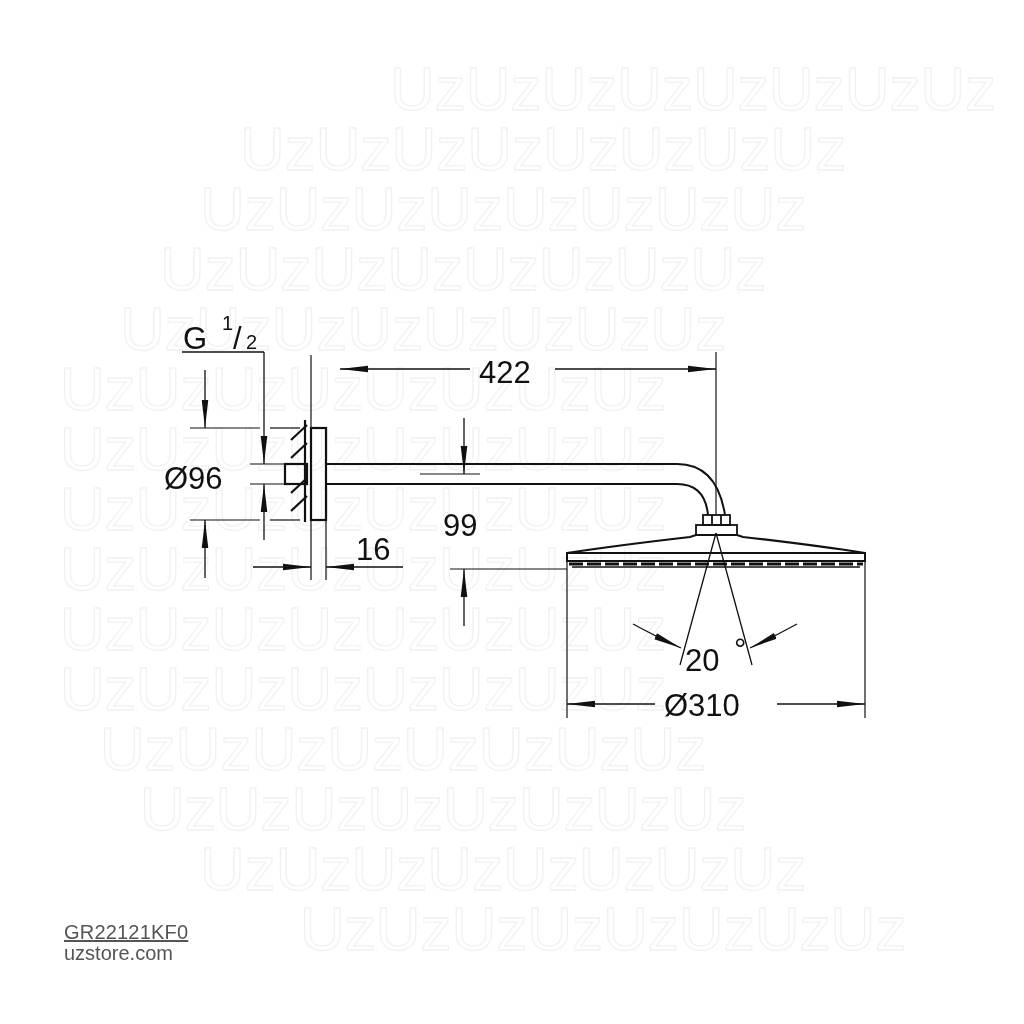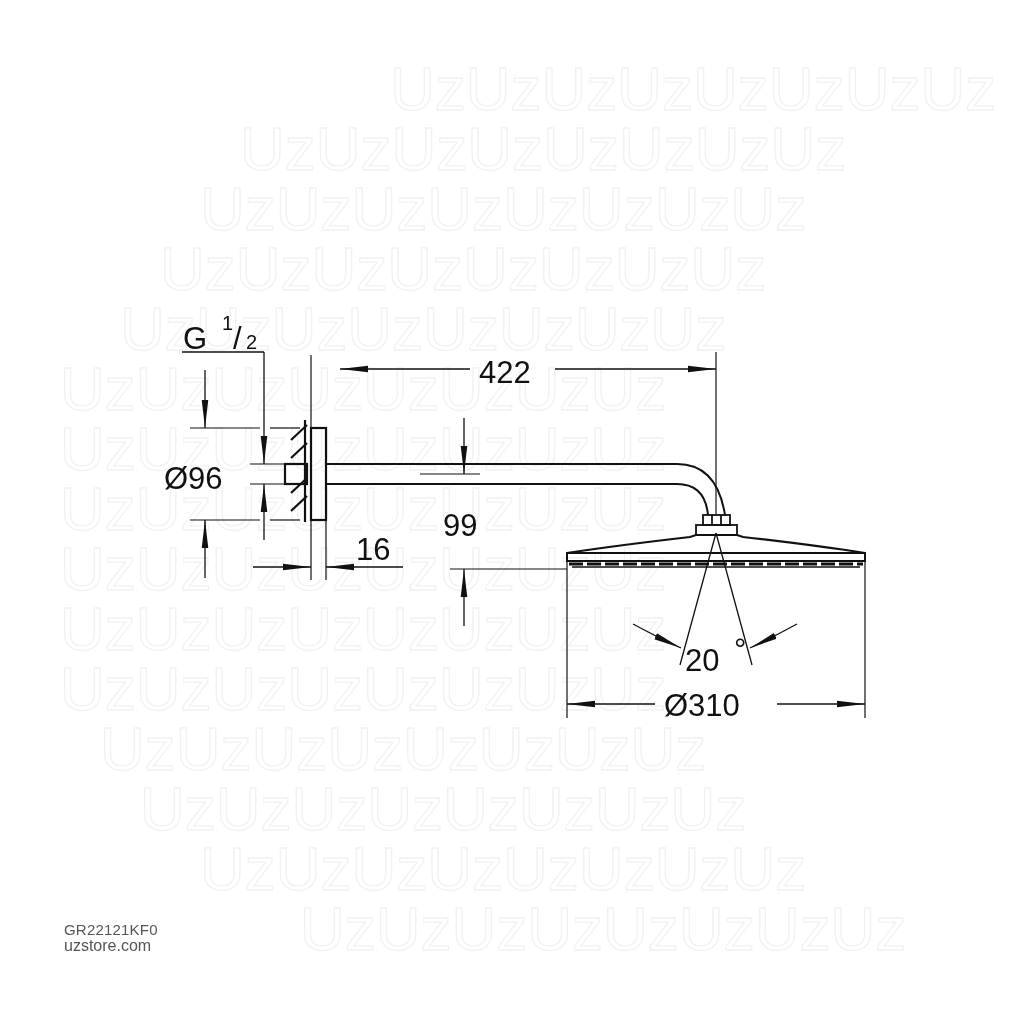--- a/index.html
+++ b/index.html
@@ -3,22 +3,22 @@
 <meta charset="utf-8">
 <style>
   html, body { margin: 0; padding: 0; background: #ffffff; }
   body { width: 1024px; height: 1024px; position: relative; overflow: hidden;
          font-family: "Liberation Sans", sans-serif; }
   #canvas { position: absolute; left: 0; top: 0; width: 1024px; height: 1024px; }
   .wm text { font-family: "Liberation Sans", sans-serif; font-size: 62px; fill: none; stroke: #f2f2f2; stroke-width: 1.4; }
   .dim-text { font-family: "Liberation Sans", sans-serif; font-size: 31px; fill: #111; }
   .sm { font-size: 20px; }
   .footer { position: absolute; left: 64px; top: 922px; color: #555; line-height: 1.05; }
-  .footer .code { font-size: 15px; letter-spacing: 0.2px; }
-  .footer .site { font-size: 16px; }
+  .footer .code { font-size: 20px; letter-spacing: 0.2px; text-decoration: underline; }
+  .footer .site { font-size: 20px; }
 </style>
 </head>
 <body>
 
 <svg id="canvas" viewBox="0 0 1024 1024" xmlns="http://www.w3.org/2000/svg">
   <defs>
     <marker id="arr" viewBox="0 0 10 10" refX="10" refY="5" markerWidth="9" markerHeight="9" orient="auto-start-reverse" markerUnits="userSpaceOnUse">
       <path d="M0,2.5 L10,5 L0,7.5 z" fill="#111"></path>
     </marker>
     <marker id="arrL" viewBox="0 0 30 10" refX="30" refY="5" markerWidth="28" markerHeight="10" orient="auto-start-reverse" markerUnits="userSpaceOnUse">

